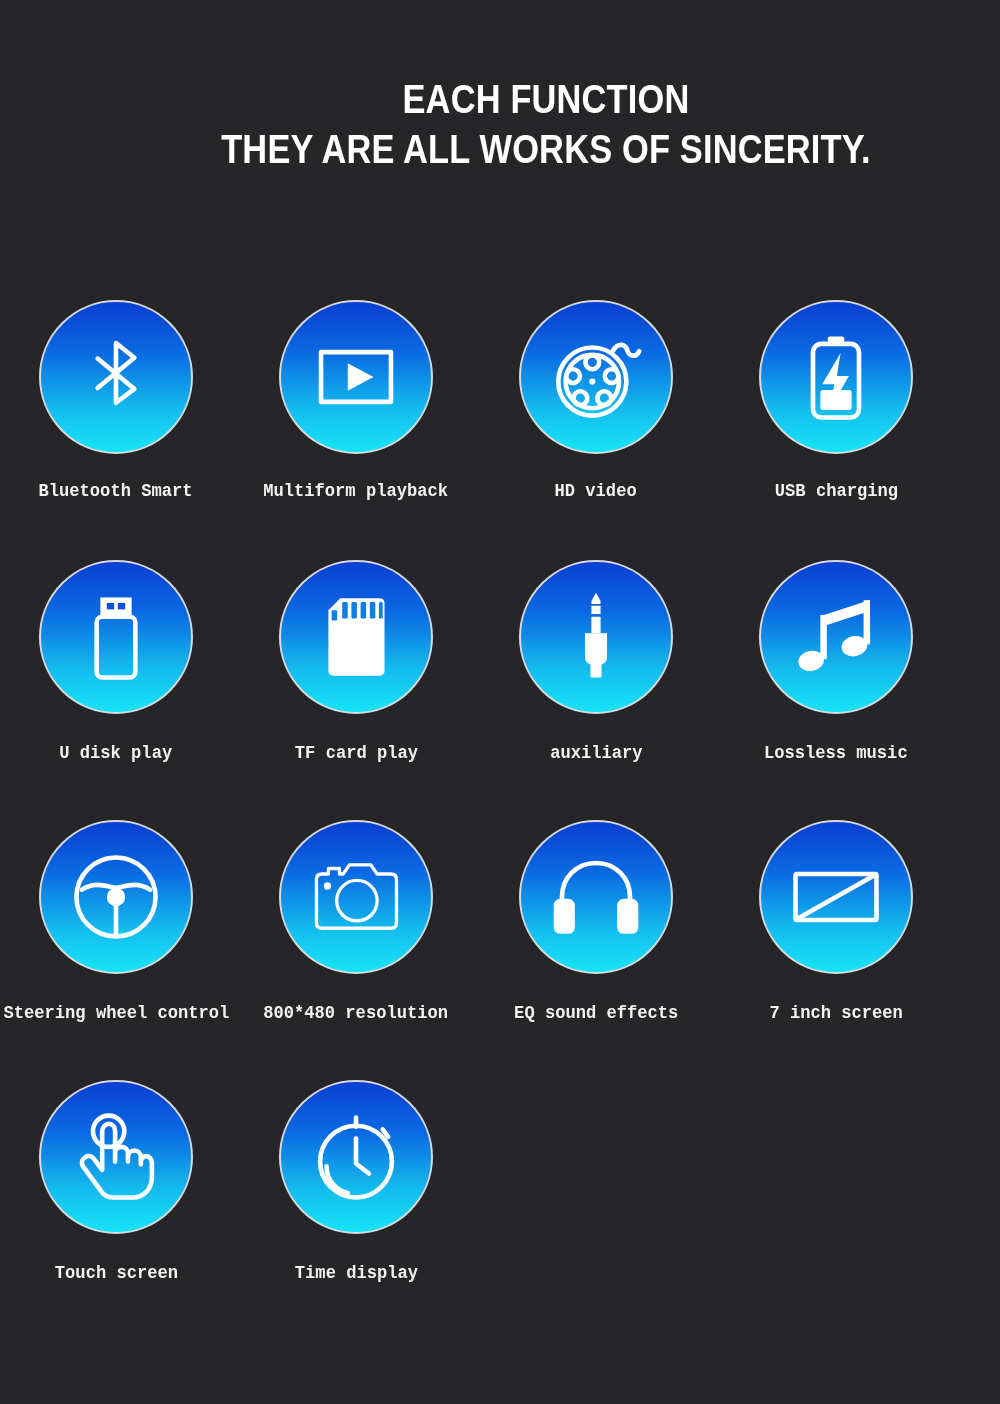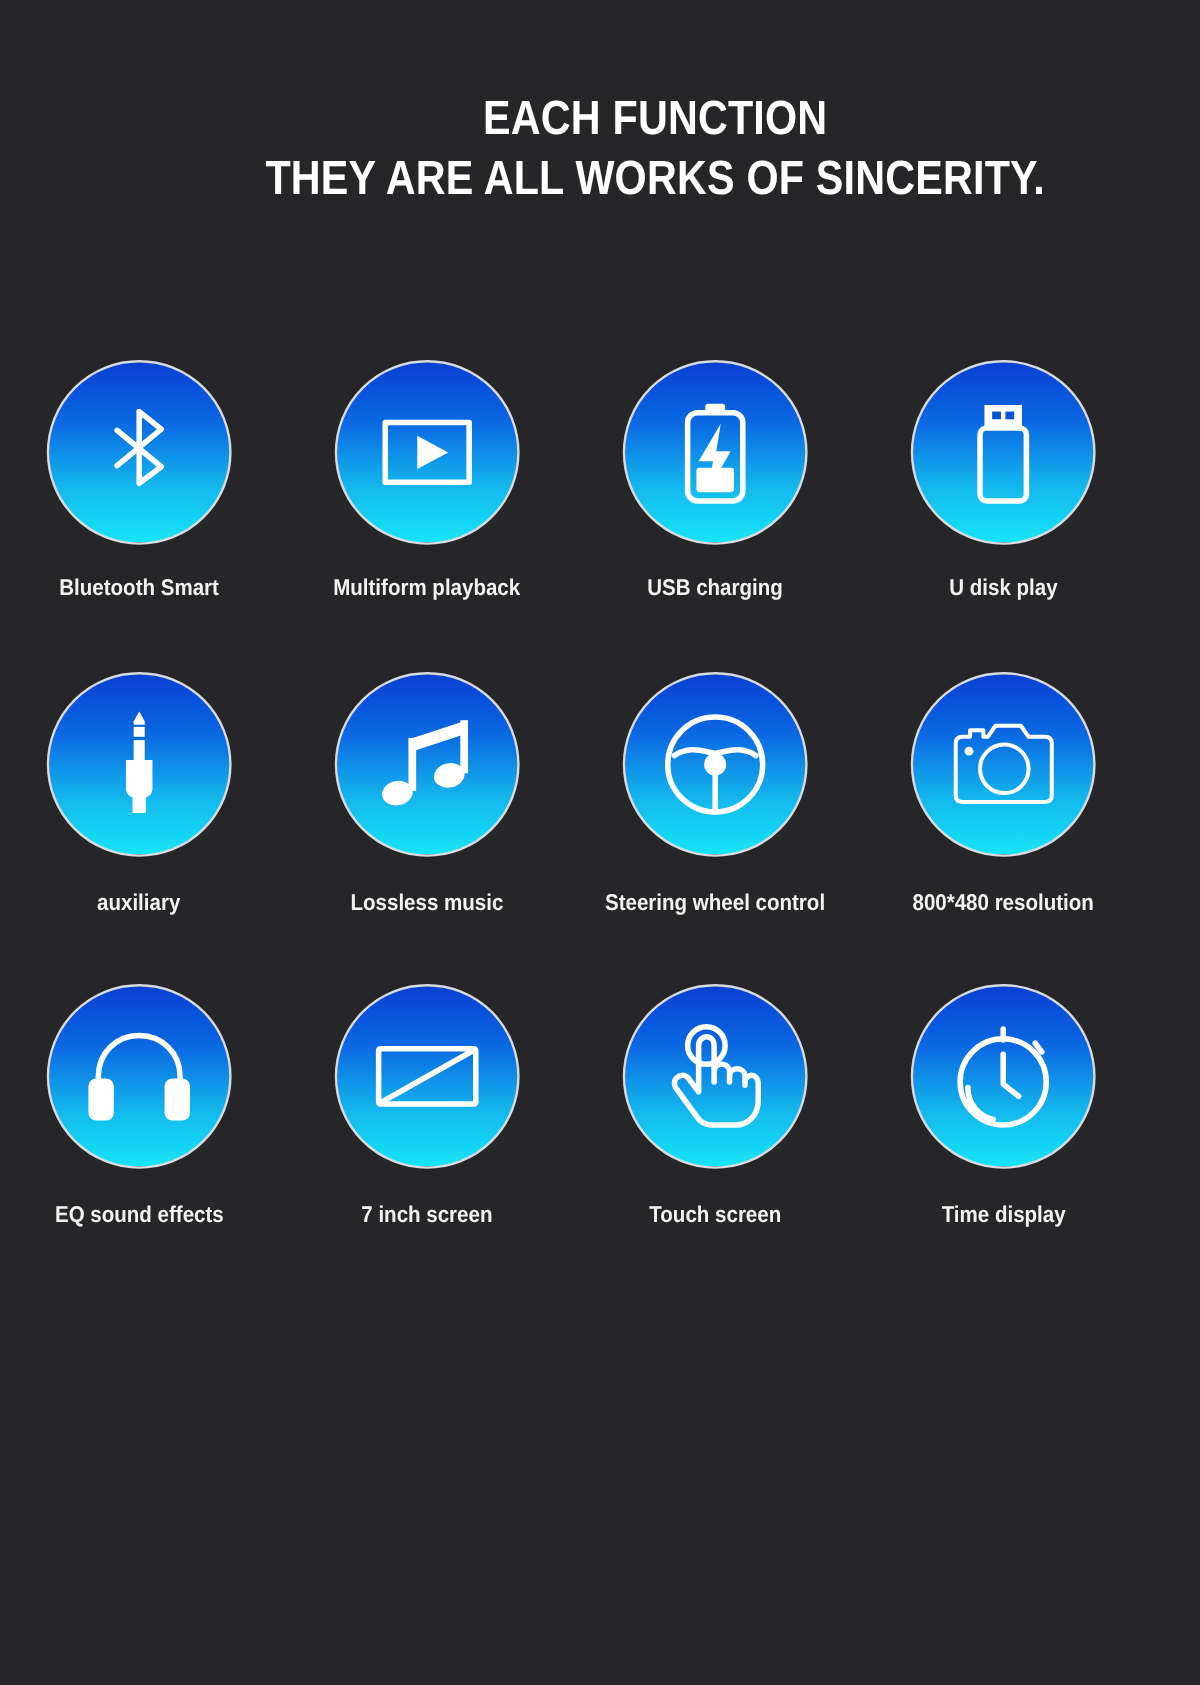--- a/index.html
+++ b/index.html
@@ -41,20 +41,21 @@
     position: absolute;
     top: 300px;
     left: 0;
     width: 952px;
     display: grid;
     grid-template-columns: repeat(4, 240px);
     grid-auto-rows: 260px;
     justify-content: center;
     column-gap: 0px;
     row-gap: 0px;
+    font-family: Liberation Mono, monospace;
   }
 
   .cell {
     width: 240px;
     display: flex;
     flex-direction: column;
     align-items: center;
   }
 
   .circle {
@@ -133,20 +134,36 @@
   <div class="cell">
     <div class="circle">
       <svg viewBox="0 0 100 100">
         <rect class="st-line" stroke-width="6" x="12" y="23" width="76" height="54"></rect>
         <path class="st-fill" d="M41 35 L69 50 L41 65 Z"></path>
       </svg>
     </div>
     <div class="label">Multiform playback</div>
   </div>
 
+  <div class="cell">
+    <div class="circle">
+      <svg viewBox="0 0 100 100">
+        <circle class="st-line" stroke-width="6" cx="46" cy="55" r="37"></circle>
+        <circle class="st-line" stroke-width="4" cx="46" cy="55" r="29"></circle>
+        <circle class="st-line" stroke-width="5" cx="46" cy="34" r="7.5"></circle>
+        <circle class="st-line" stroke-width="5" cx="25" cy="49" r="7.5"></circle>
+        <circle class="st-line" stroke-width="5" cx="67" cy="49" r="7.5"></circle>
+        <circle class="st-line" stroke-width="5" cx="33" cy="73" r="7.5"></circle>
+        <circle class="st-line" stroke-width="5" cx="59" cy="73" r="7.5"></circle>
+        <circle class="st-fill" cx="46" cy="55" r="3.4"></circle>
+        <path class="st-line" stroke-width="5" d="M68 22 C74 12 82 14 84 21 C86 28 94 29 97 22"></path>
+      </svg>
+    </div>
+    <div class="label">HD video</div>
+  </div>
 
   <div class="cell">
     <div class="circle">
       <svg viewBox="0 0 100 100">
         <rect class="st-fill" x="41" y="6" width="18" height="8" rx="2.5"></rect>
         <rect class="st-line" stroke-width="6" x="25" y="14" width="50" height="80" rx="9"></rect>
         <rect class="st-fill" x="33" y="64" width="34" height="22" rx="3"></rect>
         <path class="st-fill" d="M55 24 L35 58 L48 58 L44 84 L64 49 L51 49 Z"></path>
       </svg>
     </div>
@@ -158,20 +175,34 @@
       <svg viewBox="0 0 100 100">
         <path class="st-fill" d="M33 7 H67 V27 H33 Z"></path>
         <rect fill="#0c52da" x="40" y="13" width="8" height="7"></rect>
         <rect fill="#0c52da" x="52" y="13" width="8" height="7"></rect>
         <rect class="st-line" stroke-width="6" x="29" y="28" width="42" height="66" rx="6"></rect>
       </svg>
     </div>
     <div class="label">U disk play</div>
   </div>
 
+  <div class="cell">
+    <div class="circle">
+      <svg viewBox="0 0 100 100">
+        <path class="st-fill" d="M20 21 L33 8 H76 C79 8 81 10 81 13 V87 C81 90 79 92 76 92 H25 C22 92 20 90 20 87 Z"></path>
+        <rect fill="#0f7ee6" x="23.5" y="21" width="6" height="11" rx="1"></rect>
+        <rect fill="#0f7ee6" x="35" y="12" width="6" height="18" rx="1.5"></rect>
+        <rect fill="#0f7ee6" x="45" y="12" width="6" height="18" rx="1.5"></rect>
+        <rect fill="#0f7ee6" x="55" y="12" width="6" height="18" rx="1.5"></rect>
+        <rect fill="#0f7ee6" x="65" y="12" width="6" height="18" rx="1.5"></rect>
+        <rect fill="#0f7ee6" x="75" y="12" width="4" height="18" rx="1.5"></rect>
+      </svg>
+    </div>
+    <div class="label">TF card play</div>
+  </div>
 
   <div class="cell">
     <div class="circle">
       <svg viewBox="0 0 100 100">
         <path class="st-fill" d="M50 2 L55 11 V14 H45 V11 Z"></path>
         <rect class="st-fill" x="45" y="16" width="10" height="9"></rect>
         <rect class="st-fill" x="45" y="28" width="10" height="18"></rect>
         <path class="st-fill" d="M38 46 H62 V72 C62 76 59 79 56 80 V94 H44 V80 C41 79 38 76 38 72 Z"></path>
       </svg>
     </div>

